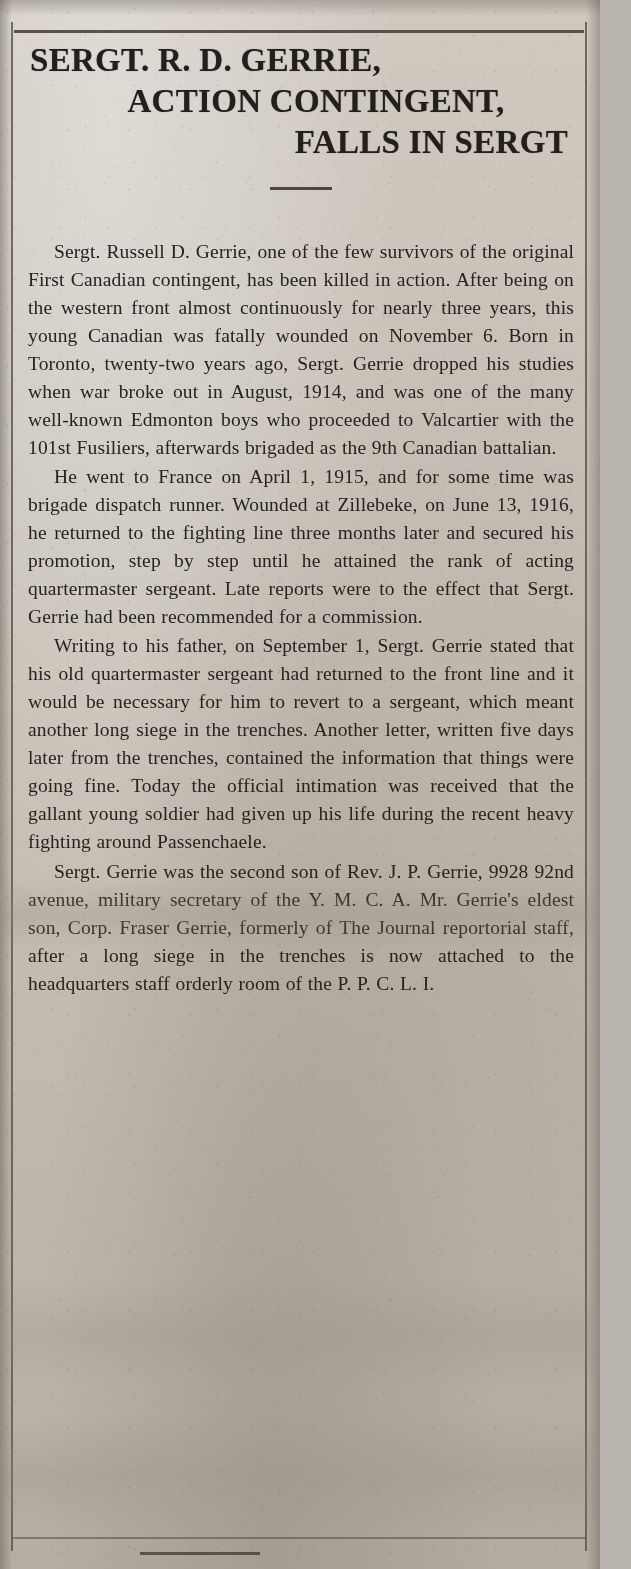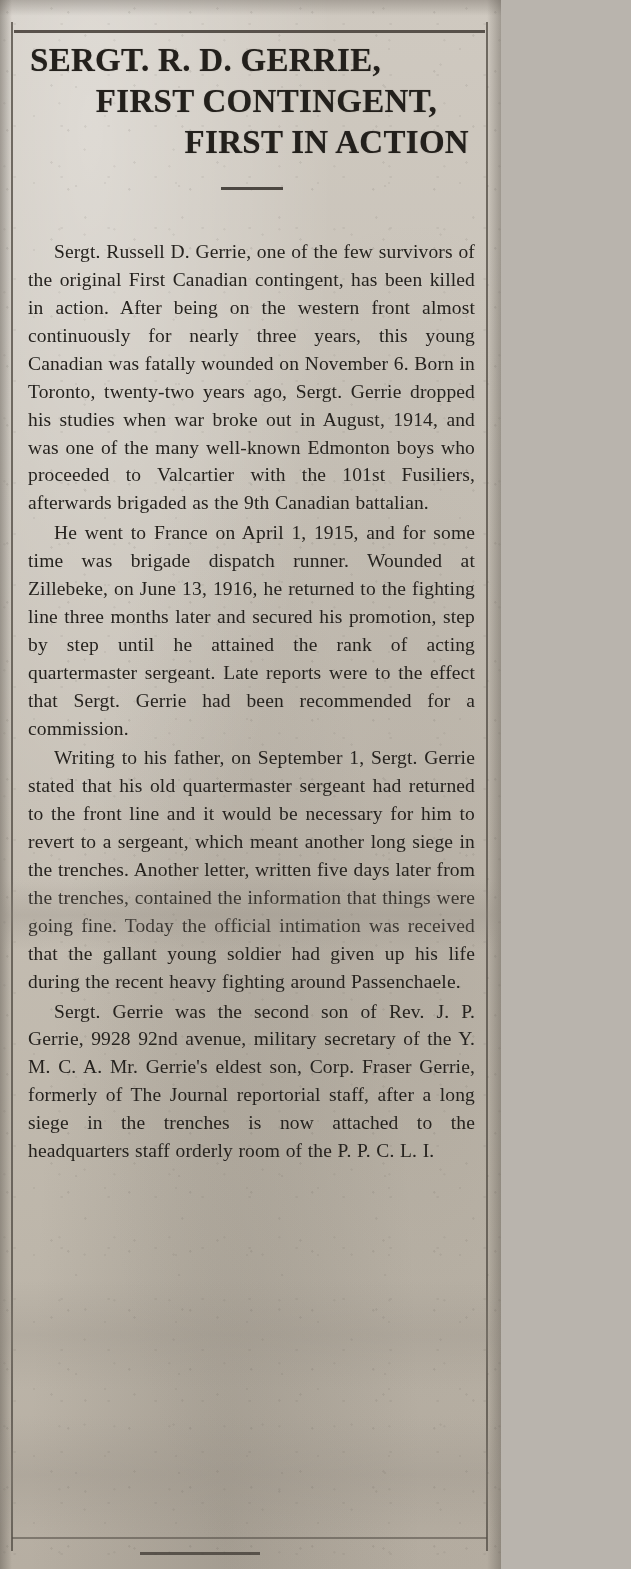--- a/index.html
+++ b/index.html
@@ -10,21 +10,21 @@
   body {
     width: 631px;
     height: 1569px;
     overflow: hidden;
     font-family: "Liberation Serif", serif;
   }
 
   
   .clipping {
     position: relative;
-    width: 501px;
+    width: 600px;
     height: 1569px;
     box-sizing: border-box;
     background:
       radial-gradient(ellipse at 18% 8%, rgba(255,255,255,0.35) 0%, rgba(255,255,255,0) 42%),
       radial-gradient(ellipse at 82% 62%, rgba(120,112,100,0.18) 0%, rgba(120,112,100,0) 55%),
       radial-gradient(ellipse at 45% 98%, rgba(110,104,94,0.25) 0%, rgba(110,104,94,0) 50%),
       linear-gradient(180deg, #cfc9c0 0%, #c8c2b8 30%, #c4bdb2 55%, #bdb6aa 80%, #b6aea2 100%);
     padding: 0 14px;
     overflow: hidden;
   }
@@ -176,22 +176,22 @@
   <div class="edge-right"></div>
 
   <div class="rule-v left"></div>
   <div class="rule-v right"></div>
   <div class="headline-rule top"></div>
 
   <div class="content">
 
     <h1 class="headline">
       <span class="l1">SERGT. R. D. GERRIE,</span>
-      <span class="l2">FIRST CONTINGENT,</span>
-      <span class="l3">FIRST IN ACTION</span>
+      <span class="l2">ACTION CONTINGENT,</span>
+      <span class="l3">FALLS IN SERGT</span>
     </h1>
 
     <div class="dinkus"></div>
 
     <div class="article">
       <p>Sergt. Russell D. Gerrie, one of the few survivors of the original First Canadian contingent, has been killed in action. After being on the western front almost continuously for nearly three years, this young Canadian was fatally wounded on November 6. Born in Toronto, twenty-two years ago, Sergt. Gerrie dropped his studies when war broke out in August, 1914, and was one of the many well-known Edmonton boys who proceeded to Valcartier with the 101st Fusiliers, afterwards brigaded as the 9th Canadian battalian.</p>
       <p>He went to France on April 1, 1915, and for some time was brigade dispatch runner. Wounded at Zillebeke, on June 13, 1916, he returned to the fighting line three months later and secured his promotion, step by step until he attained the rank of acting quartermaster sergeant. Late reports were to the effect that Sergt. Gerrie had been recommended for a commission.</p>
       <p>Writing to his father, on September 1, Sergt. Gerrie stated that his old quartermaster sergeant had returned to the front line and it would be necessary for him to revert to a sergeant, which meant another long siege in the trenches. Another letter, written five days later from the trenches, contained the information that things were going fine. Today the official intimation was received that the gallant young soldier had given up his life during the recent heavy fighting around Passenchaele.</p>
       <p>Sergt. Gerrie was the second son of Rev. J. P. Gerrie, 9928 92nd avenue, military secretary of the Y. M. C. A. Mr. Gerrie's eldest son, Corp. Fraser Gerrie, formerly of The Journal reportorial staff, after a long siege in the trenches is now attached to the headquarters staff orderly room of the P. P. C. L. I.</p>
     </div>

